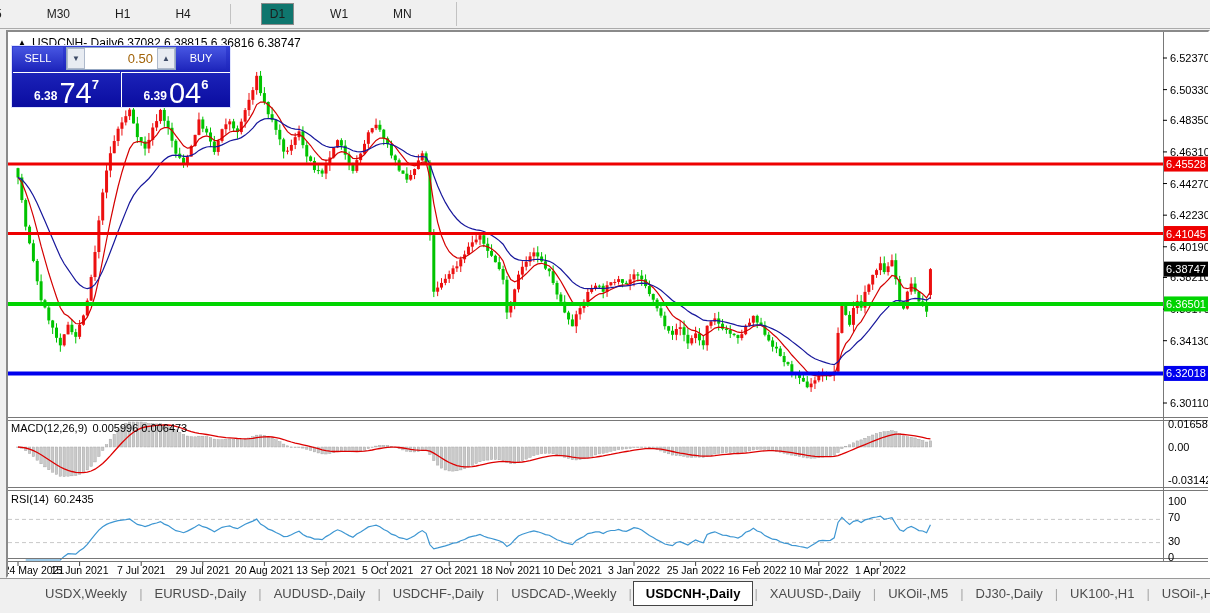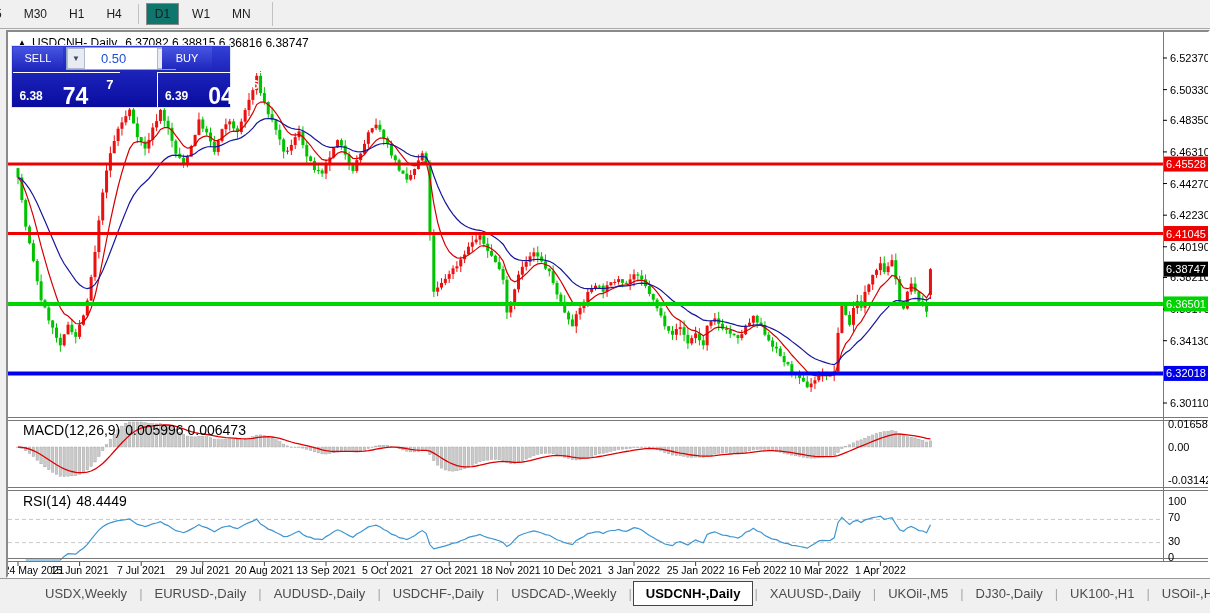--- a/index.html
+++ b/index.html
@@ -2,56 +2,56 @@
 <html><head>
 <meta charset="utf-8">
 <style>
   html,body{margin:0;padding:0;}
   body{width:1210px;height:613px;overflow:hidden;background:#f0f0f0;
        font-family:"Liberation Sans",sans-serif;-webkit-font-smoothing:none;}
   .app{position:relative;width:1210px;height:613px;}
 
   
   .toolbar{position:absolute;left:0;top:0;width:1210px;height:29px;background:#f0f0f0;
-           border-bottom:1px solid #ababab;display:flex;align-items:center;box-sizing:border-box;}
+           border-bottom:1px solid #ababab;display:flex;align-items:center;box-sizing:border-box;gap:23px;}
   .tf-btn{background:transparent;border:1px solid transparent;font-family:inherit;font-size:12px;
           color:#1c1c1c;padding:3px 8px;margin:0 2px;line-height:1.2;}
   .tf-btn.first{margin-left:-8px;padding-left:2px;}
   .tf-btn.active{background:#0f766e;border:1px solid #8a8a8a;}
   .tf-sep{width:1px;height:20px;background:#c2c2c2;margin:0 5px;}
   .tb-end-sep{width:1px;height:24px;background:#c2c2c2;margin-left:10px;}
 
   
   .chartwin{position:absolute;left:6px;top:30px;width:1200px;height:544px;background:#fff;
             border:2px solid;border-color:#8a8a8a #ffffff #ffffff #8a8a8a;}
   .chart-title{position:absolute;left:10px;top:4px;font-size:12px;color:#000;white-space:nowrap;}
   .chart-title .tri{font-size:8px;vertical-align:2px;margin-right:6px;}
-  .chart-title .vals{margin-left:8px;}
-  .panel-label{position:absolute;font-size:14px;color:#000;white-space:nowrap;margin-left:12px;}
+  .chart-title .vals{margin-left:0;}
+  .panel-label{position:absolute;font-size:11px;color:#000;white-space:nowrap;}
   .panel-label .val{margin-left:5px;}
 
   
   .oct{position:absolute;left:3px;top:13px;width:218px;height:61px;
        background:linear-gradient(180deg,#3340d6 0%,#1b22b8 45%,#0a0ca0 100%);
        border:1px solid #dfe3ff;box-sizing:content-box;}
   .oct-sell,.oct-buy{position:absolute;top:1px;height:22px;border:none;color:#fff;
        font-family:inherit;font-size:11px;background:linear-gradient(#4756e2,#2028bе);}
   .oct-sell{left:1px;width:50px;background:linear-gradient(#4756e2,#2028be);}
-  .oct-buy{right:18px;width:50px;background:linear-gradient(#4756e2,#2028be);}
+  .oct-buy{right:4px;width:50px;background:linear-gradient(#4756e2,#2028be);}
   .oct-spin{position:absolute;left:54px;top:1px;width:108px;height:21px;background:#fff;
             border:1px solid #93a6c0;display:flex;align-items:stretch;}
   .spin-btn{width:18px;background:#e8ecf2;border:1px solid #aeb9cb;color:#3c4a66;
             font-size:8px;line-height:1;padding:0;font-family:inherit;}
-  .spin-val{flex:1;text-align:left;font-size:13px;color:#1d4ed8;padding:3px 4px 0 16px;}
+  .spin-val{flex:1;text-align:right;font-size:13px;color:#a16207;padding:3px 4px 0 16px;}
   .oct-price{position:absolute;top:26px;height:34px;border-top:1px solid #fff;color:#fff;
-             display:flex;align-items:flex-end;justify-content:center;gap:18px;}
+             display:flex;align-items:flex-end;justify-content:center;}
   .oct-price.sell{left:1px;width:107px;}
-  .oct-price.buy{left:109px;width:108px;border-left:1px solid #fff;margin-left:36px;}
+  .oct-price.buy{left:109px;width:108px;border-left:1px solid #fff;}
   .p-small{font-size:12px;font-weight:bold;margin:0 2px 4px 0;}
-  .p-big{font-size:23px;font-weight:bold;line-height:0.92;}
+  .p-big{font-size:29px;font-weight:normal;line-height:0.92;}
   .p-sup{font-size:13px;font-weight:bold;margin-bottom:15px;}
 
   
   svg text{font-family:"Liberation Sans",sans-serif;}
 
   
   .tabs{position:absolute;left:0;top:578px;width:1210px;height:29px;background:#f0f0f0;
         border-top:1px solid #999;display:flex;align-items:center;padding-left:34px;box-sizing:border-box;}
   .tab{font-size:13px;color:#4c4c4c;padding:3px 11px;white-space:nowrap;}
   .tab.active{background:#fff;border:1px solid #444;color:#000;font-weight:bold;padding:4px 12px;}
@@ -911,21 +911,21 @@
         <span class="p-small">6.39</span>
         <span class="p-big">04</span>
         <span class="p-sup">6</span>
       </div>
     </div>
 
     <div class="panel-label" style="left:3px;top:390px;">
       <span>MACD(12,26,9)</span><span class="val">0.005996 0.006473</span>
     </div>
     <div class="panel-label" style="left:3px;top:461px;">
-      <span>RSI(14)</span><span class="val">48.4449</span>
+      <span>RSI(14)</span><span class="val">60.2435</span>
     </div>
   </div>
 
   <div class="tabs">
       <div class="tab">USDX,Weekly</div>
       <span class="tab-sep">|</span>
       <div class="tab">EURUSD-,Daily</div>
       <span class="tab-sep">|</span>
       <div class="tab">AUDUSD-,Daily</div>
       <span class="tab-sep">|</span>

